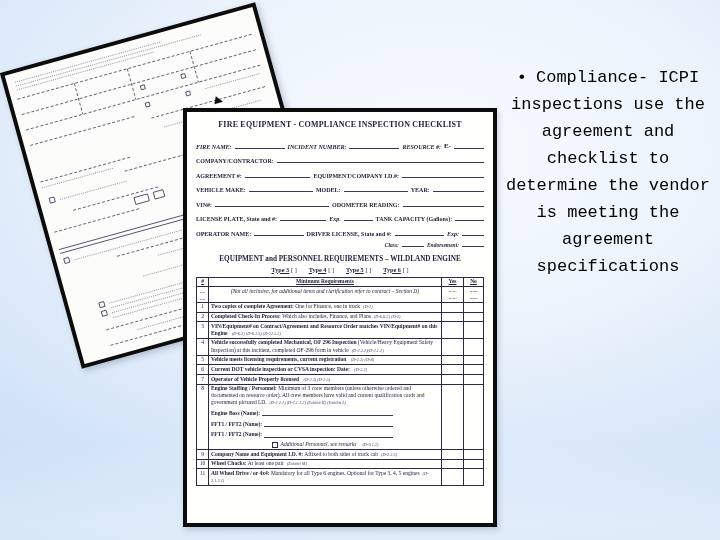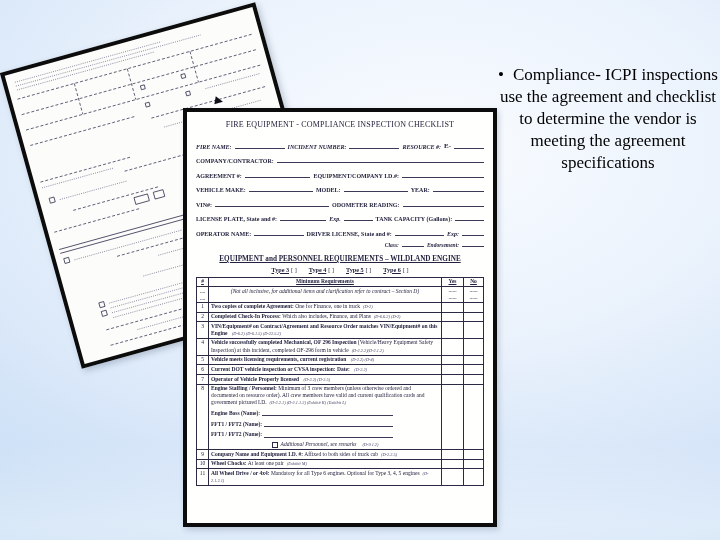--- a/index.html
+++ b/index.html
@@ -30,31 +30,31 @@
     border-left:8px solid #101018; transform:rotate(10deg);
   }
 
   
   .front-doc {
     position:absolute; left:183px; top:108px; width:288px; height:399px;
     background:#fffffe; border:4px solid #0c0c0c; padding:6px 9px;
     color:#23233f; overflow:hidden;
     box-shadow:2px 3px 6px rgba(40,60,90,0.2);
   }
-  .doc-title { font-size:8px; font-weight:normal; text-align:center; letter-spacing:0.2px; margin:2px 0 6px; }
+  .doc-title { font-size:8px; font-weight:bold; text-align:center; letter-spacing:0.2px; margin:2px 0 6px; }
   .frow { display:flex; align-items:flex-end; column-gap:3px; height:14.5px; font-size:6px; font-weight:bold; white-space:nowrap; }
   .frow.right { justify-content:flex-end; height:11px; font-size:5.5px; }
   .it { font-style:italic; }
   .fline { flex:1 1 auto; border-bottom:0.8px solid #3a3a58; height:1px; margin-bottom:1px; min-width:8px; }
   .f06 { flex-grow:0.6; } .f08 { flex-grow:0.8; } .f05 { flex-grow:0.5; } .f04 { flex-grow:0.4; }
   .f09 { flex-grow:0.9; } .f14 { flex-grow:1.4; }
   .fshort { flex:0 0 22px; }
   .res-prefix { font-size:7px; font-weight:bold; }
 
-  .sec-head { font-size:7.2px; font-weight:bold; text-align:center; text-decoration:underline; margin:7px 0 3px; }
+  .sec-head { font-size:7.2px; font-weight:bold; text-align:center; margin:7px 0 3px; }
   .types-row { display:flex; justify-content:center; column-gap:12px; font-size:6.2px; margin-bottom:4px; }
   .type-label { font-weight:bold; text-decoration:underline; }
   .type-box { margin-left:2px; }
 
   .ctable { border:1px solid #2a2a44; font-size:5.5px; line-height:1.3; }
   .trow { display:flex; align-items:stretch; }
   .trow + .trow { border-top:0.8px solid #2a2a44; }
   .c-num { flex:0 0 11px; border-right:0.8px solid #2a2a44; text-align:center; padding-top:0.5px; white-space:pre-line; }
   .c-req { flex:1 1 auto; border-right:0.8px solid #2a2a44; padding:0.5px 2px 1px; }
   .c-yes { flex:0 0 21px; border-right:0.8px solid #2a2a44; text-align:center; white-space:pre-line; }
@@ -66,21 +66,21 @@
   .lead { font-weight:bold; }
   .ref { font-size:4.3px; font-style:italic; color:#44446a; margin-left:3px; }
 
   .sline { display:flex; align-items:flex-end; width:80%; margin-top:3.5px; column-gap:2px; }
   .sline .lbl { font-weight:bold; white-space:nowrap; }
   .cbrow { display:flex; justify-content:center; align-items:center; column-gap:3px; margin-top:2.5px; font-style:italic; }
   .cbox { width:4px; height:4px; border:0.8px solid #2a2a44; flex:0 0 auto; }
 
   
   .bullets { position:absolute; left:496px; top:64px; width:224px; color:#000; }
-  .bullet-item { font-size:17px; line-height:22px; text-align:center; margin:0 0 39px 0; }
+  .bullet-item { font-size:17px; line-height:27px; text-align:center; margin:0 0 39px 0;font-family:Liberation Mono, monospace; }
   .bullet-glyph { margin-right:9px; }
 </style>
 </head>
 <body>
 
 <div class="slide">
 
   <div class="back-doc">
     <svg viewBox="0 0 257 299">
       <line class="s-dot" x1="8" y1="9" x2="160" y2="9"></line>

